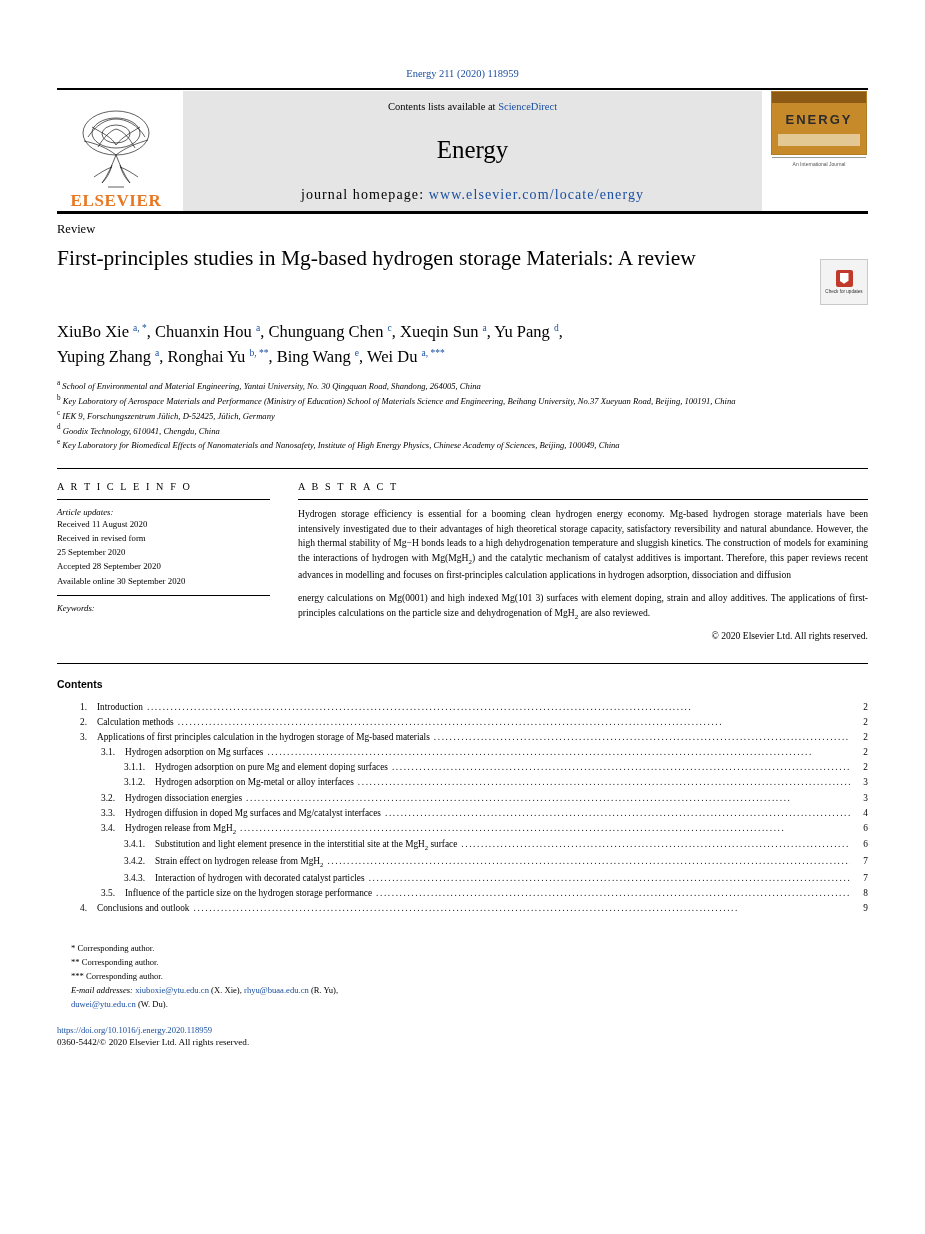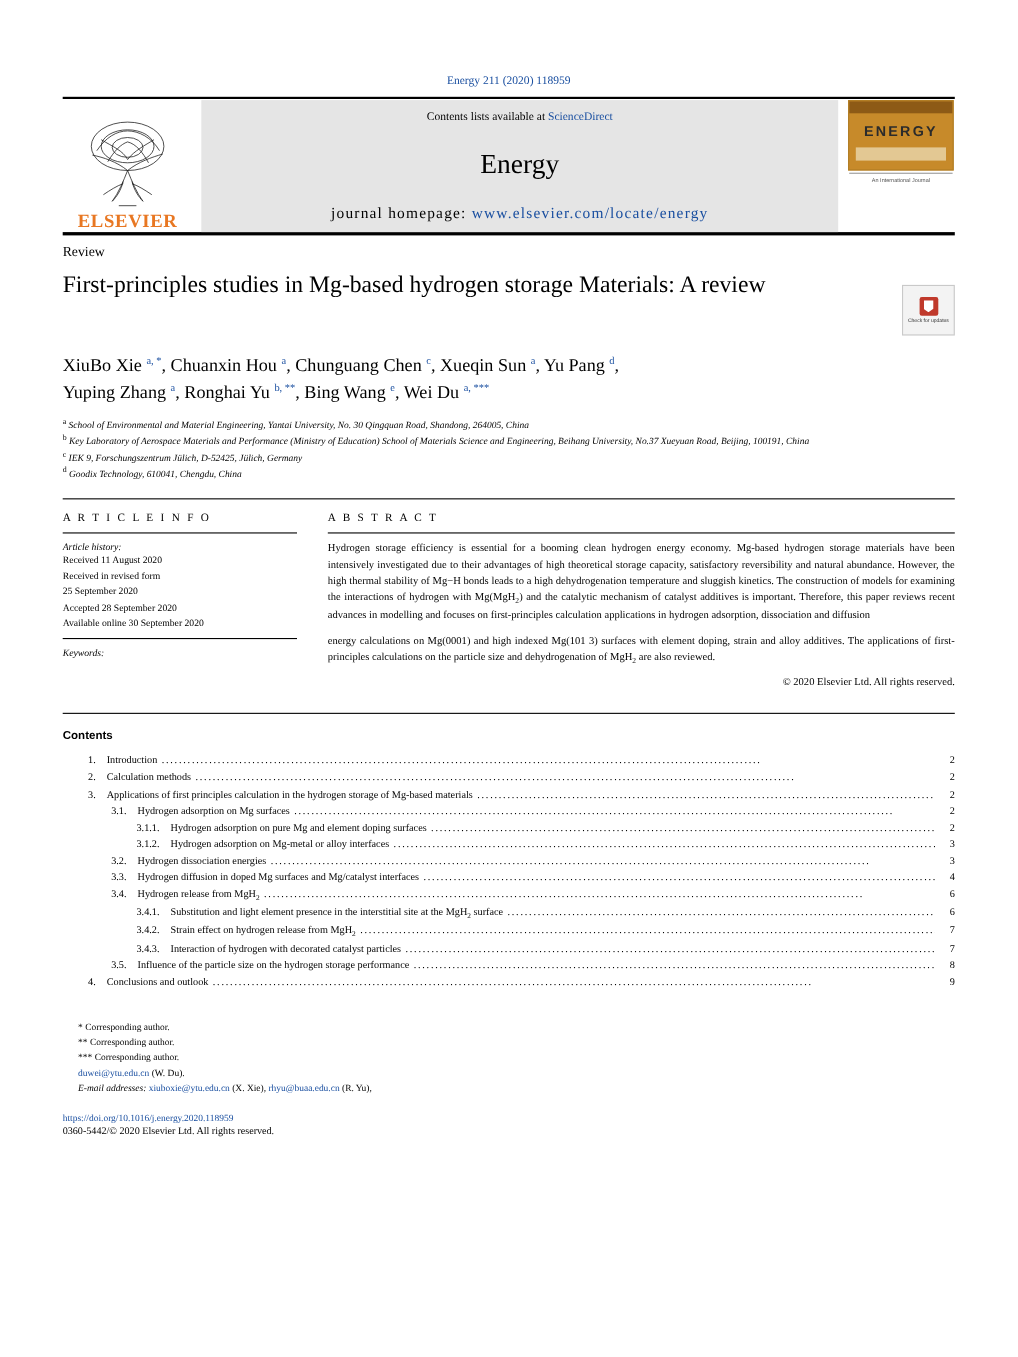--- a/index.html
+++ b/index.html
@@ -208,29 +208,30 @@
     <div class="authors">
       <div>XiuBo Xie <sup>a, *</sup>, Chuanxin Hou <sup>a</sup>, Chunguang Chen <sup>c</sup>, Xueqin Sun <sup>a</sup>, Yu Pang <sup>d</sup>,</div>
       <div>Yuping Zhang <sup>a</sup>, Ronghai Yu <sup>b, **</sup>, Bing Wang <sup>e</sup>, Wei Du <sup>a, ***</sup></div>
     </div>
 
     <div class="affil">
       <p><span class="lbl"><sup style="color:#000">a</sup></span> <span>School of Environmental and Material Engineering, Yantai University, No. 30 Qingquan Road, Shandong, 264005, China</span></p>
       <p><span class="lbl"><sup style="color:#000">b</sup></span> <span>Key Laboratory of Aerospace Materials and Performance (Ministry of Education) School of Materials Science and Engineering, Beihang University, No.37 Xueyuan Road, Beijing, 100191, China</span></p>
       <p><span class="lbl"><sup style="color:#000">c</sup></span> <span>IEK 9, Forschungszentrum Jülich, D-52425, Jülich, Germany</span></p>
       <p><span class="lbl"><sup style="color:#000">d</sup></span> <span>Goodix Technology, 610041, Chengdu, China</span></p>
+      <p><span class="lbl"><sup style="color:#000">e</sup></span> <span>Key Laboratory for Biomedical Effects of Nanomaterials and Nanosafety, Institute of High Energy Physics, Chinese Academy of Sciences, Beijing, 100049, China</span></p>
     </div>
 
     <div class="rule-mid"></div>
 
     <div class="two-col">
       <div class="col-info">
         <div class="sect-head">A R T I C L E   I N F O</div>
         <div class="hr-thin"></div>
-        <div class="hist-title">Article history:</div>
+        <div class="hist-title">Article updates:</div>
         <div class="hist">
           <div>Received 11 August 2020</div>
           <div>Received in revised form</div>
           <div>25 September 2020</div>
           <div>Accepted 28 September 2020</div>
           <div>Available online 30 September 2020</div>
         </div>
         <div class="hr-thin"></div>
         <div class="kw-title">Keywords:</div>
       </div>
@@ -333,30 +334,30 @@
           <span class="toc-lbl">Conclusions and outlook</span>
           <span class="toc-dots">...........................................................................................................................................</span>
           <span class="toc-pg">9</span>
         </div>
       </div>
 
     <div class="footnotes">
       <div class="fn">* Corresponding author.</div>
       <div class="fn">** Corresponding author.</div>
       <div class="fn">*** Corresponding author.</div>
-      <div class="fn" style="text-indent:0; padding-left:14px;">
-        <a href="#">duwei@ytu.edu.cn</a>
-        <span>(W. Du).</span>
-      </div>
       <div class="fn">
         <span style="font-style:italic">E-mail addresses:</span>
         <a href="#">xiuboxie@ytu.edu.cn</a>
         <span>(X. Xie),</span>
         <a href="#">rhyu@buaa.edu.cn</a>
         <span>(R. Yu),</span>
       </div>
+      <div class="fn" style="text-indent:0; padding-left:14px;">
+        <a href="#">duwei@ytu.edu.cn</a>
+        <span>(W. Du).</span>
+      </div>
     </div>
 
     <div class="doi">https://doi.org/10.1016/j.energy.2020.118959</div>
     <div class="issn">0360-5442/© 2020 Elsevier Ltd. All rights reserved.</div>
 
   </div>
 </div>
 
 </body></html>

